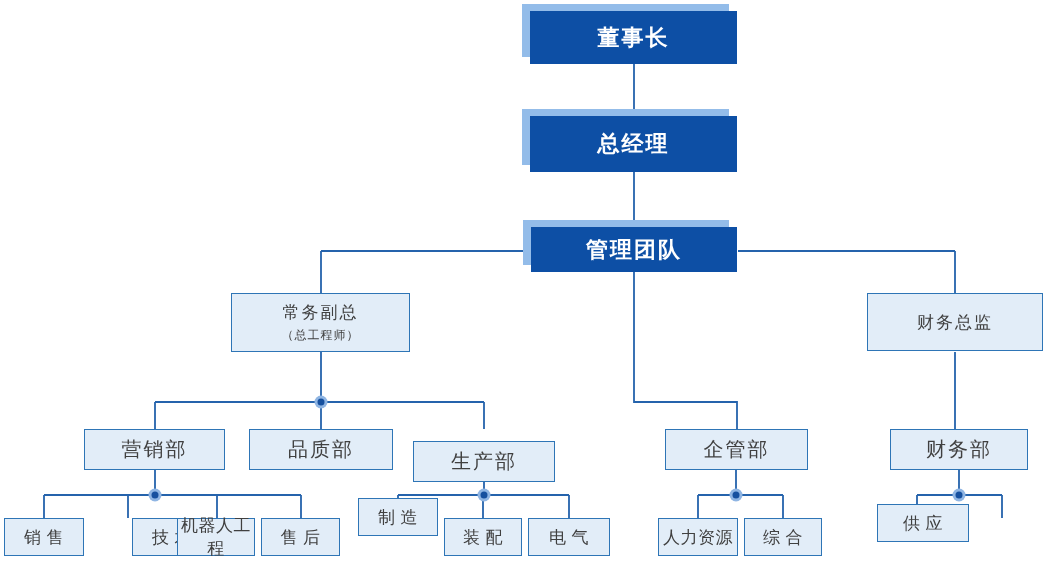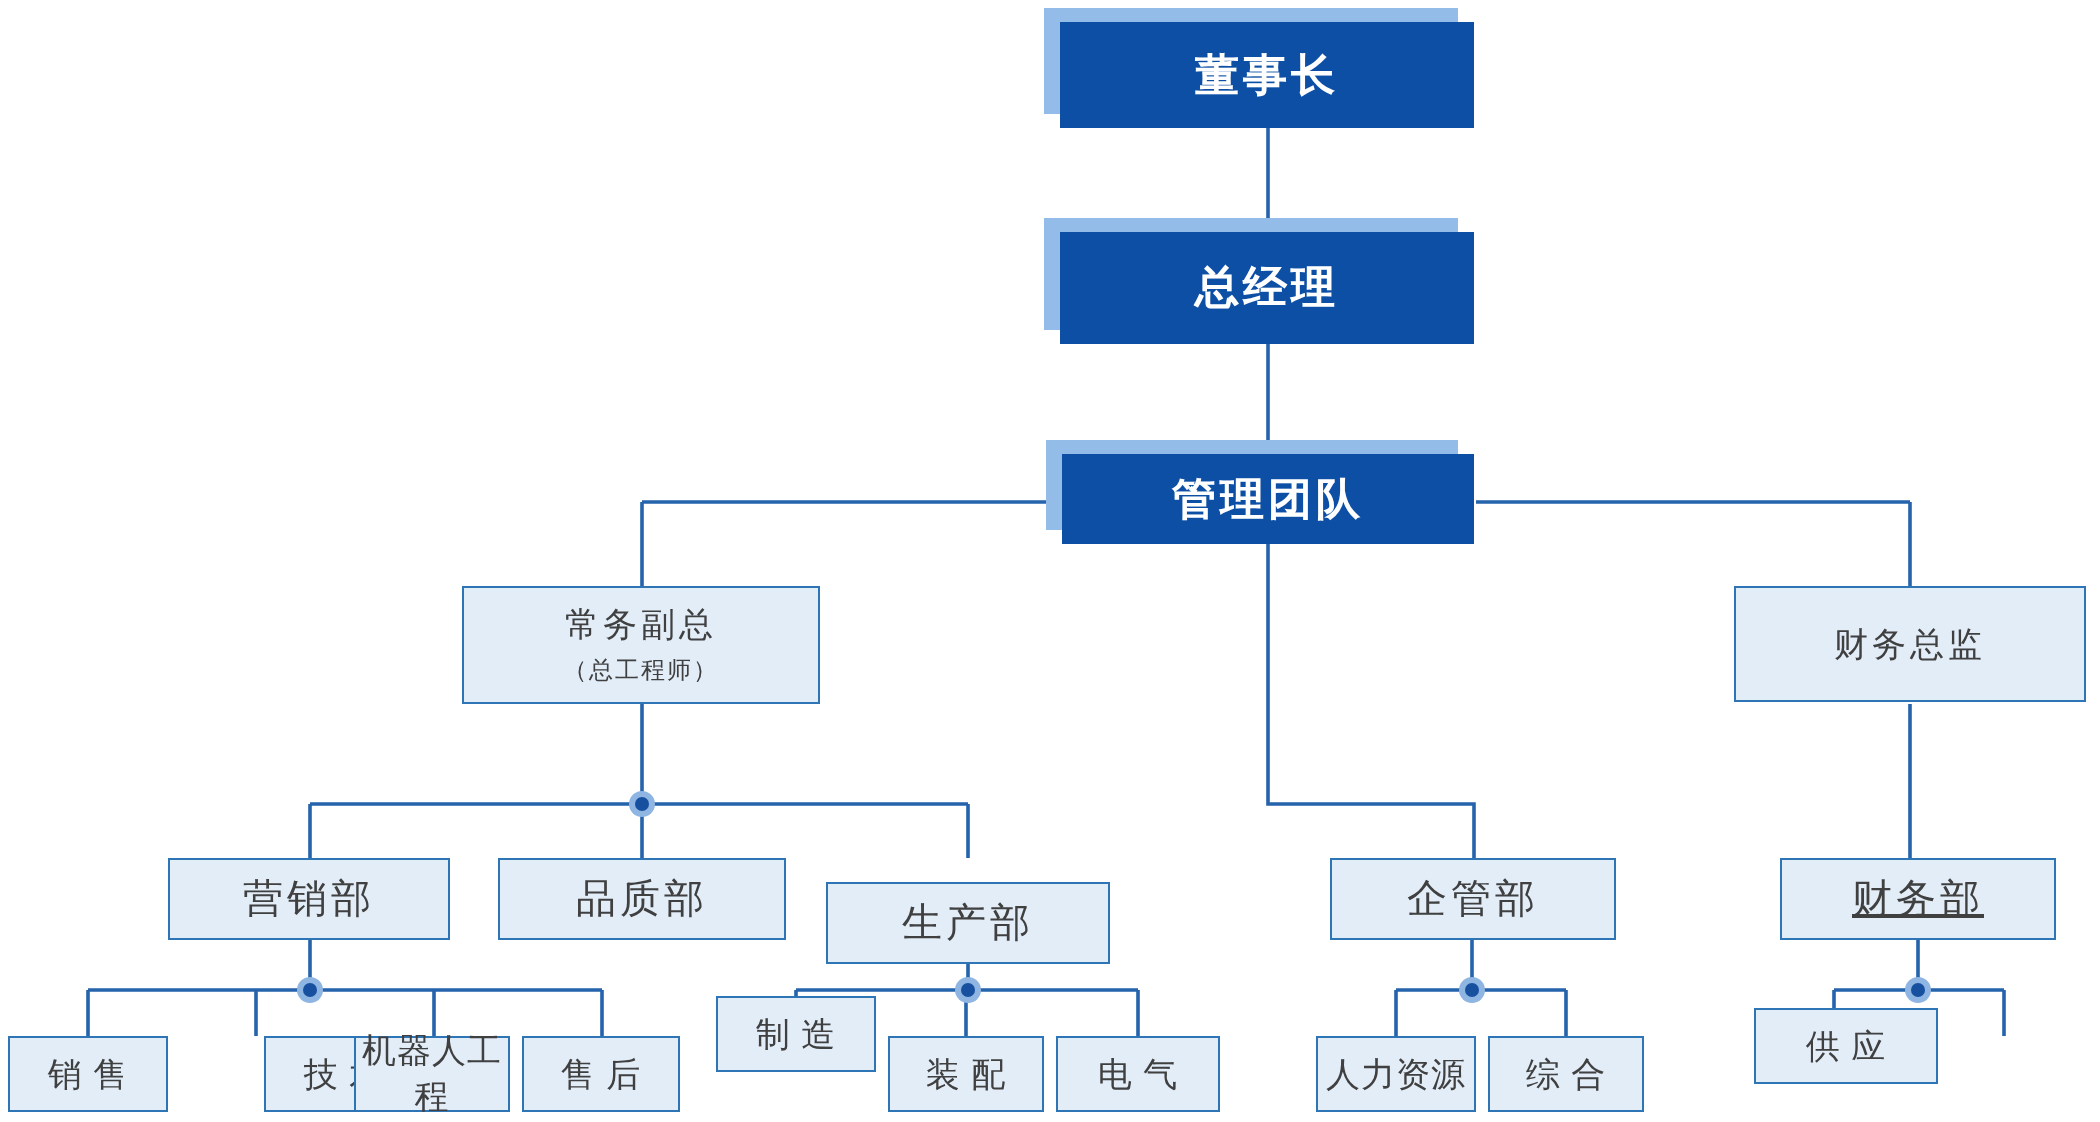--- a/index.html
+++ b/index.html
@@ -56,21 +56,21 @@
 
   
   .pos-evp{left:231px;top:293px;width:179px;height:59px;}
   .pos-cfo{left:867px;top:293px;width:176px;height:58px;}
 
   
   .pos-marketing{left:84px;top:429px;width:141px;height:41px;}
   .pos-quality{left:249px;top:429px;width:144px;height:41px;}
   .pos-production{left:413px;top:429px;width:142px;height:41px;margin-top:12px;}
   .pos-entmgmt{left:665px;top:429px;width:143px;height:41px;}
-  .pos-finance{left:890px;top:429px;width:138px;height:41px;text-decoration:underline;}
+  .pos-finance{left:890px;top:429px;width:138px;height:41px;}
 
   
   .pos-sales{left:4px;top:518px;width:80px;height:38px;}
   .pos-tech{left:88px;top:518px;width:80px;height:38px;margin-left:44px;}
   .pos-robot{left:177px;top:518px;width:78px;height:38px;}
   .pos-after{left:261px;top:518px;width:79px;height:38px;}
   .pos-manu{left:358px;top:498px;width:80px;height:38px;}
   .pos-assem{left:444px;top:518px;width:78px;height:38px;}
   .pos-elec{left:528px;top:518px;width:82px;height:38px;}
   .pos-hr{left:658px;top:518px;width:80px;height:38px;letter-spacing:0;}

